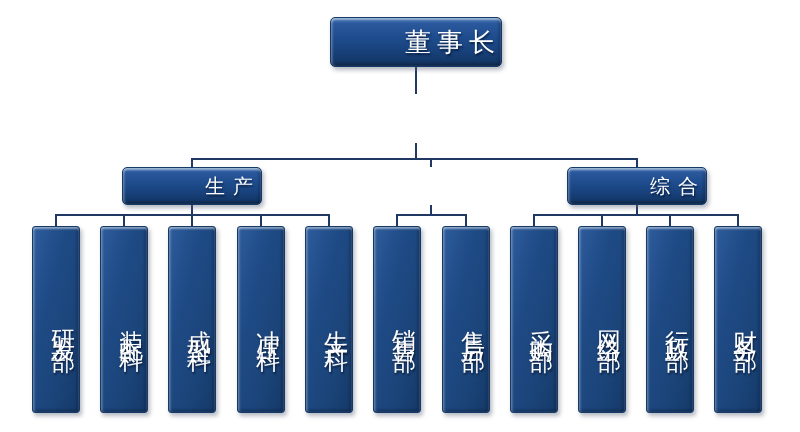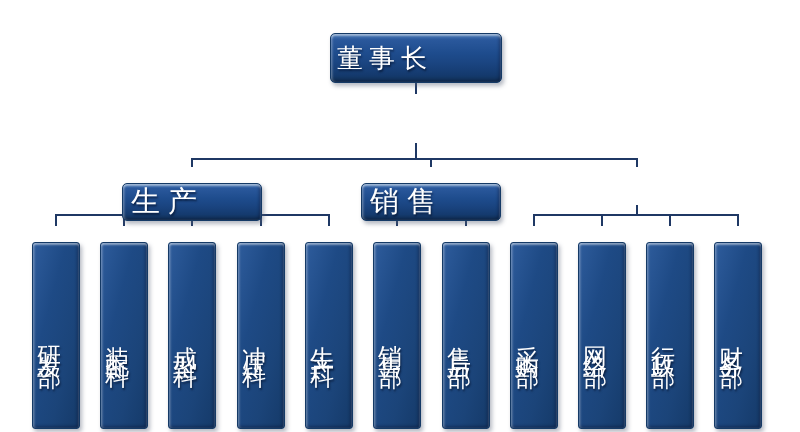--- a/index.html
+++ b/index.html
@@ -20,48 +20,47 @@
     left: 0;
     top: 0;
     width: 800px;
     height: 432px;
   }
   .node {
     position: absolute;
     box-sizing: border-box;
     display: flex;
     align-items: center;
-    justify-content: flex-start;
+    justify-content: flex-end;
     color: #ffffff;
     border: 1px solid #153a66;
     box-shadow:
       inset 0 2px 2px rgba(255,255,255,0.45),
       inset 2px 0 2px rgba(255,255,255,0.18),
       inset -2px -2px 3px rgba(0,10,35,0.35),
       2px 3px 4px rgba(90,100,120,0.45);
-    margin-top: 16px;
   }
   .hbox {
     background: linear-gradient(180deg,
       #4b7ab6 0%, #2a589c 12%, #1e4c8d 40%,
       #1a4480 62%, #143a6e 85%, #123258 100%);
     border-radius: 5px;
   }
   .vbox {
     background: linear-gradient(105deg,
       #2e5c9c 0%, #1e4a85 35%, #1b4479 70%, #153a69 100%);
     border-radius: 3px;
   }
   .lvl-top .label {
     font-size: 26px;
     letter-spacing: 6px;
     padding-left: 6px;
   }
   .lvl-mid .label {
-    font-size: 29px;
+    font-size: 20px;
     letter-spacing: 8px;
     padding-left: 8px;
   }
   .label {
     white-space: nowrap;
     text-shadow: 1px 2px 2px rgba(0,10,30,0.6);
   }
   .vlabel {
     writing-mode: vertical-rl;
     text-orientation: upright;
@@ -111,22 +110,22 @@
   </svg>
 
   <div class="node hbox lvl-top" style="left:330px;top:17px;width:172px;height:50px">
     <span class="label">董事长</span>
   </div>
 
 
   <div class="node hbox lvl-mid" style="left:122px;top:167px;width:140px;height:38px">
     <span class="label">生产</span>
   </div>
-  <div class="node hbox lvl-mid" style="left:361px;top:167px;width:140px;height:38px">
-    <span class="label">销售</span>
+  <div class="node hbox lvl-mid" style="left:567px;top:167px;width:140px;height:38px">
+    <span class="label">综合</span>
   </div>
 
   <div class="node vbox" style="left:32px;top:226px;width:48px;height:187px">
     <span class="vlabel">研发部</span>
   </div>
   <div class="node vbox" style="left:100px;top:226px;width:48px;height:187px">
     <span class="vlabel">装配科</span>
   </div>
   <div class="node vbox" style="left:168px;top:226px;width:48px;height:187px">
     <span class="vlabel">成型科</span>

